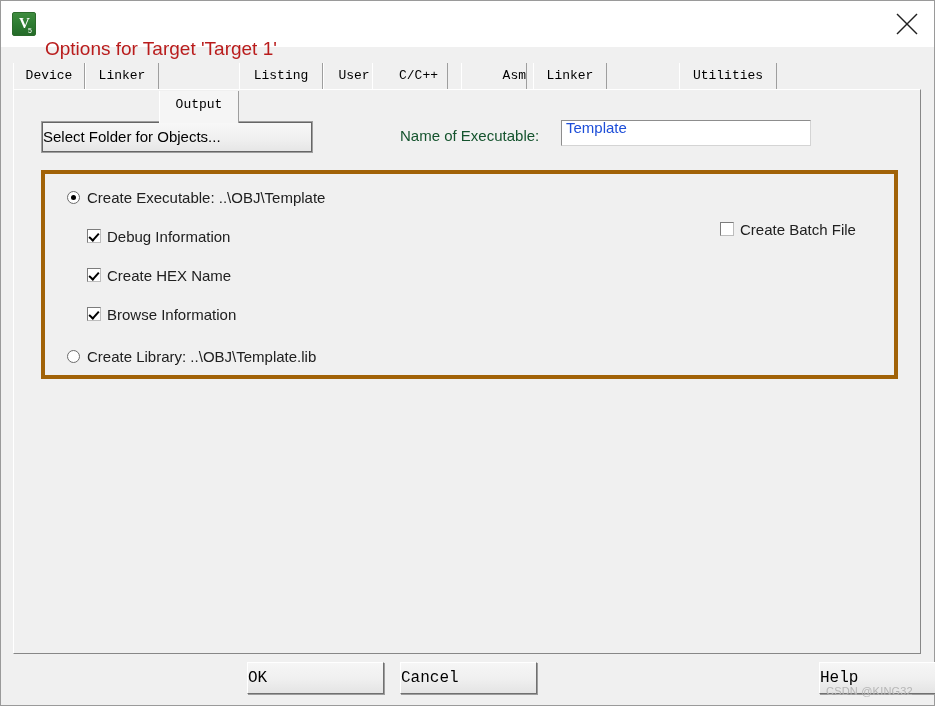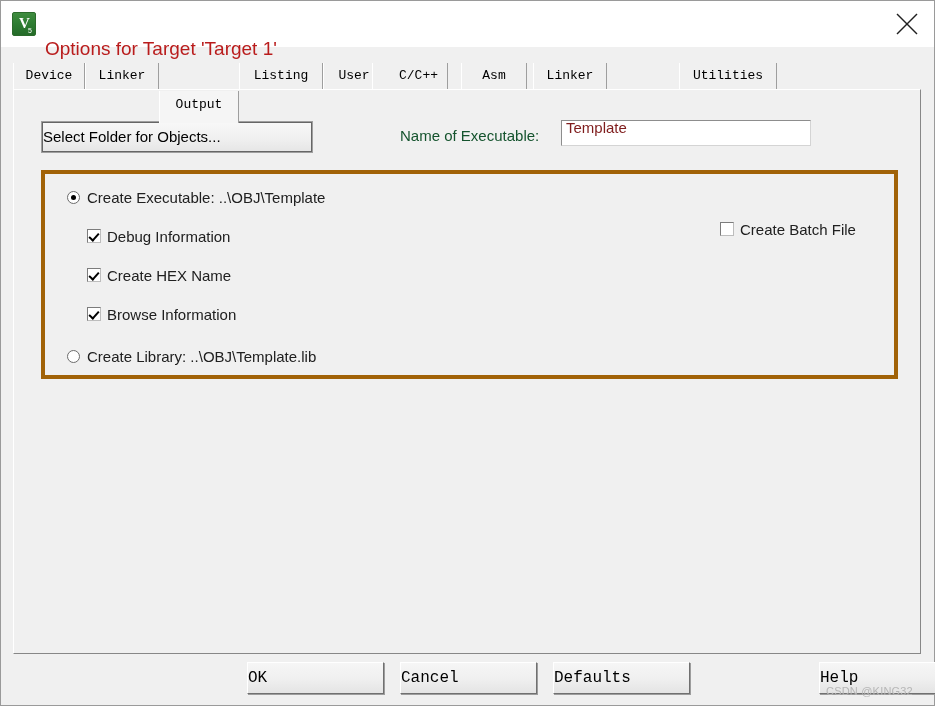--- a/index.html
+++ b/index.html
@@ -167,21 +167,21 @@
     left: 547px; top: 30px;
     width: 250px; height: 26px;
     background: #ffffff;
     border-top: 1px solid #8d8d8d;
     border-left: 1px solid #8d8d8d;
     border-right: 1px solid #d4d4d4;
     border-bottom: 1px solid #d4d4d4;
     box-sizing: border-box;
     font-size: 15px;
     font-family: "Liberation Sans", sans-serif;
-    color: #7f1d1d;
+    color: #1d4ed8;
     padding: 0 0 12px 4px;
     line-height: 24px;
     outline: none;
   }
 
   
   #groupbox {
     position: absolute;
     left: 27px; top: 80px;
     width: 857px;
@@ -280,21 +280,21 @@
     </div>
   </div>
 
   <div id="tabstrip">
     <div class="tab" style="left:0px;width:72px;">Device</div>
     <div class="tab" style="left:72px;width:74px;">Linker</div>
     <div class="tab active" style="left:146px;width:80px;margin-top:32px;">Output</div>
     <div class="tab" style="left:226px;width:84px;">Listing</div>
     <div class="tab" style="left:310px;width:62px;">User</div>
     <div class="tab" style="left:359px;width:76px;padding-left:17px;">C/C++</div>
-    <div class="tab" style="left:448px;width:66px;">Asm</div>
+    <div class="tab" style="left:448px;width:66px;text-align:right;">Asm</div>
     <div class="tab" style="left:520px;width:74px;">Linker</div>
     <div class="tab" style="left:594px;width:72px;margin-top:31px;">Debug</div>
     <div class="tab" style="left:666px;width:98px;">Utilities</div>
   </div>
 
   <div id="panel">
 
     <div id="select-folder-btn" class="win-btn">Select Folder for Objects...</div>
 
     <div id="exe-label">Name of Executable:</div>
@@ -331,18 +331,17 @@
       <div class="check-row" style="left:675px; top:47px;">
         <span class="cbox"></span>
         <span class="ctl-label">Create Batch File</span>
       </div>
 
     </div>
   </div>
 
   <div class="win-btn bottom-btn" style="left:246px; width:137px;">OK</div>
   <div class="win-btn bottom-btn" style="left:399px; width:137px;">Cancel</div>
-  <div class="win-btn bottom-btn" style="left:552px; width:137px;">Defaults</div>
   <div class="win-btn bottom-btn" style="left:818px; width:137px;">Help</div>
 
   <div id="watermark">CSDN @KING32</div>
 
 </div>
 
 </body></html>

